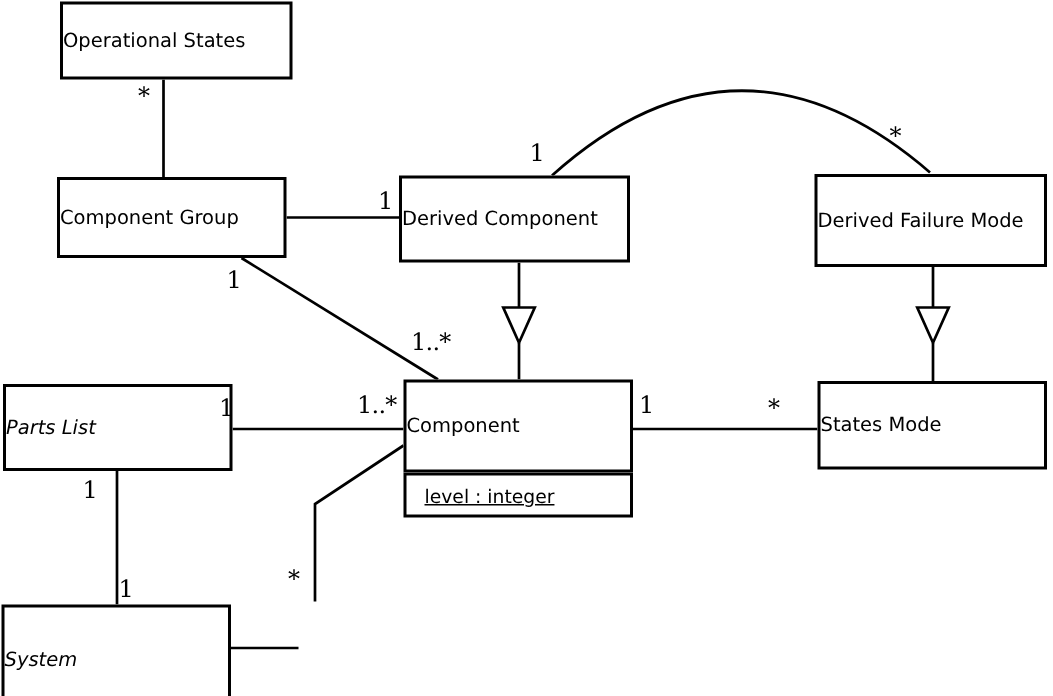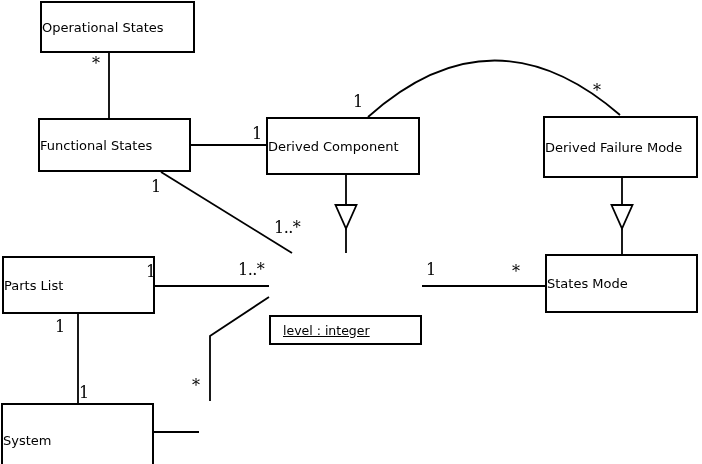--- a/index.html
+++ b/index.html
@@ -14,21 +14,21 @@
   #edges{position:absolute;left:0;top:0;width:702px;height:464px;}
   .cls{
     position:absolute;
     box-sizing:border-box;
     border:2px solid #000;
     background:#ffffff;
     display:flex;align-items:center;
     font-size:13px;
     white-space:nowrap;
   }
-  .cls.shift-left{padding-right:28px;}
+  .cls.shift-left{padding-right:28px;font-style:italic;}
   .cls.attr{
     justify-content:flex-start;
     padding-left:12px;
     font-size:12.5px;
     text-decoration:underline;
   }
   .mult{
     position:absolute;
     font-family:"DejaVu Serif","Liberation Serif",serif;
     font-size:16px;
@@ -60,35 +60,38 @@
       <polyline points="269,297 210,336 210,401"></polyline>
       <line x1="422" y1="286" x2="545" y2="286"></line>
     </g>
   </svg>
 
   <div class="cls" style="left:40px;top:1px;width:155px;height:52px">
     <span>Operational States</span>
   </div>
 
   <div class="cls" style="left:38px;top:118px;width:153px;height:54px">
-    <span>Functional States</span>
+    <span>Component Group</span>
   </div>
 
   <div class="cls" style="left:543px;top:116px;width:155px;height:62px">
     <span>Derived Failure Mode</span>
   </div>
 
   <div class="cls" style="left:266px;top:117px;width:154px;height:58px">
     <span>Derived Component</span>
   </div>
 
   <div class="cls shift-left" style="left:2px;top:256px;width:153px;height:58px">
     <span>Parts List</span>
   </div>
 
+  <div class="cls" style="left:269px;top:253px;width:153px;height:62px">
+    <span>Component</span>
+  </div>
   <div class="cls attr" style="left:269px;top:315px;width:153px;height:30px">
     <span>level : integer</span>
   </div>
 
   <div class="cls" style="left:545px;top:254px;width:153px;height:59px">
     <span>States Mode</span>
   </div>
 
   <div class="cls shift-left" style="left:1px;top:403px;width:153px;height:74px">
     <span>System</span>

